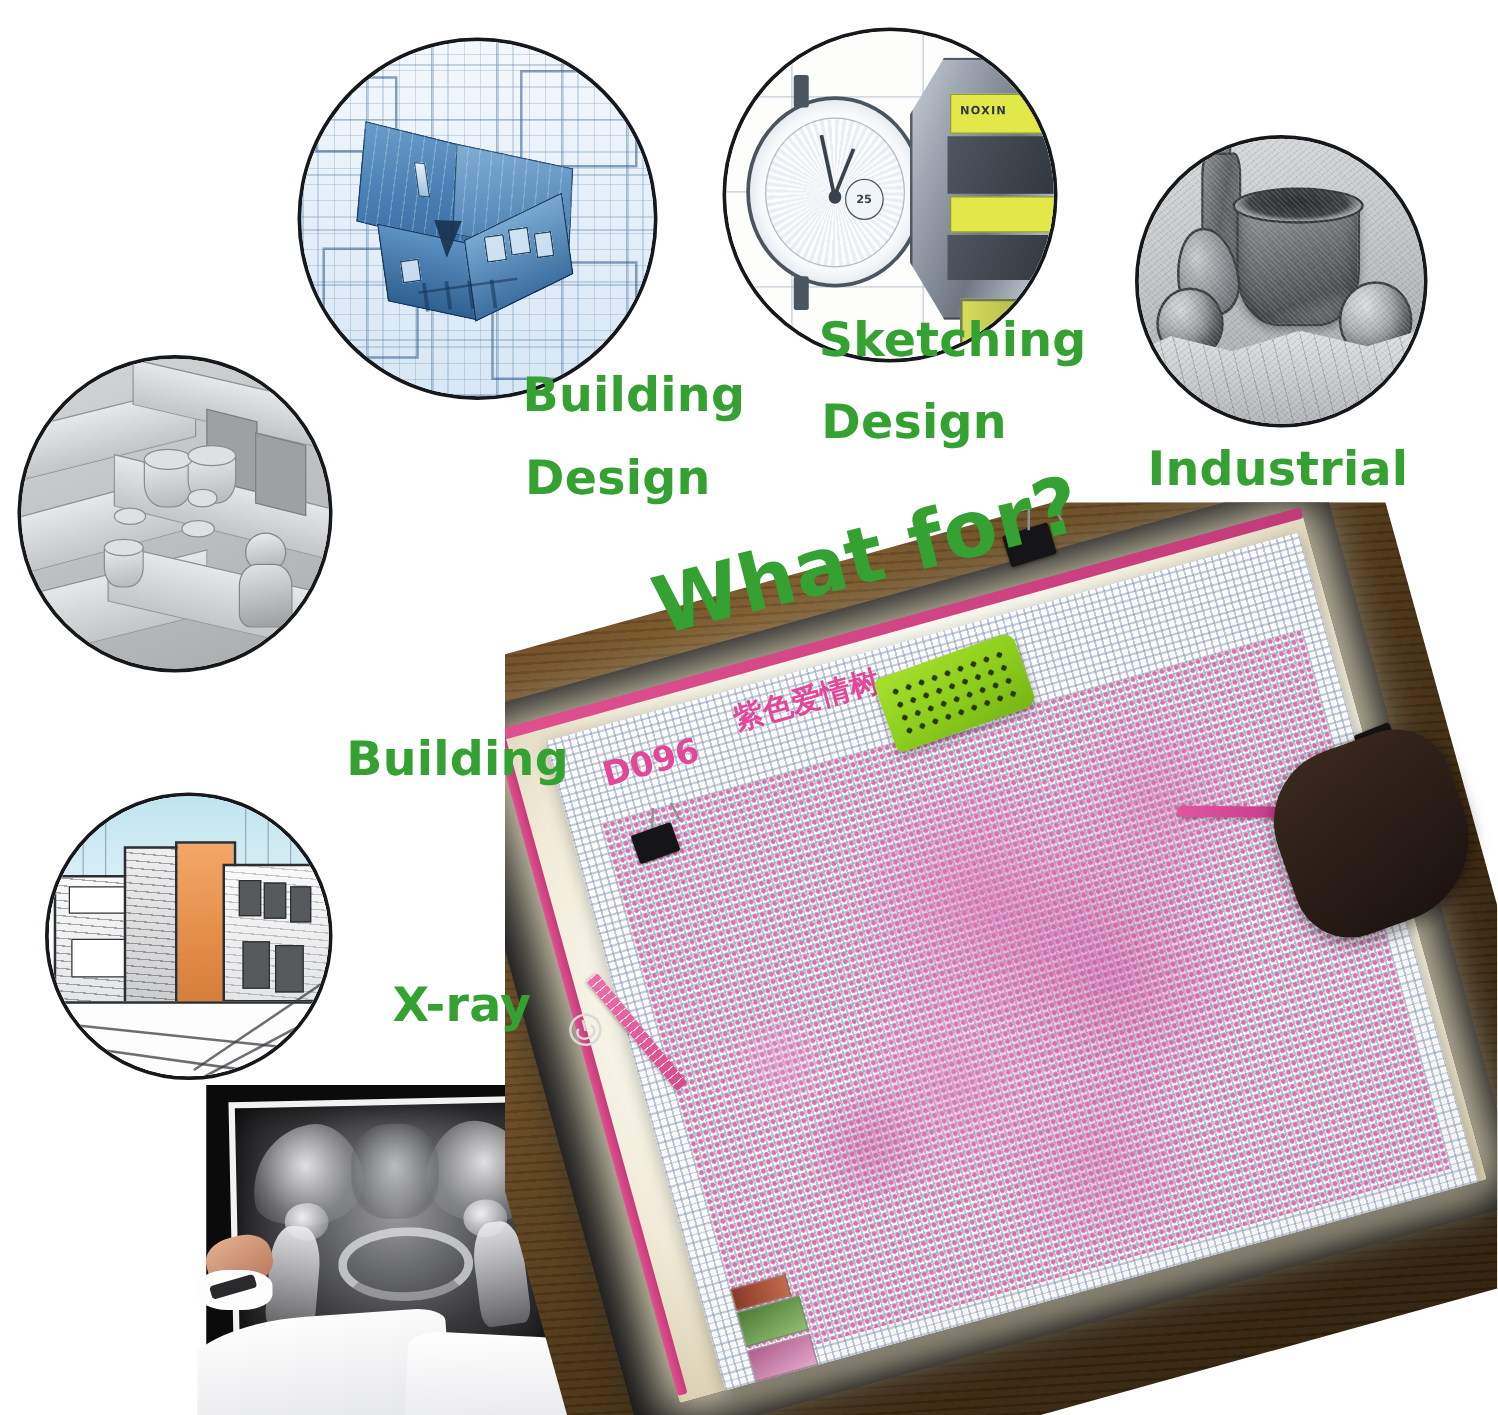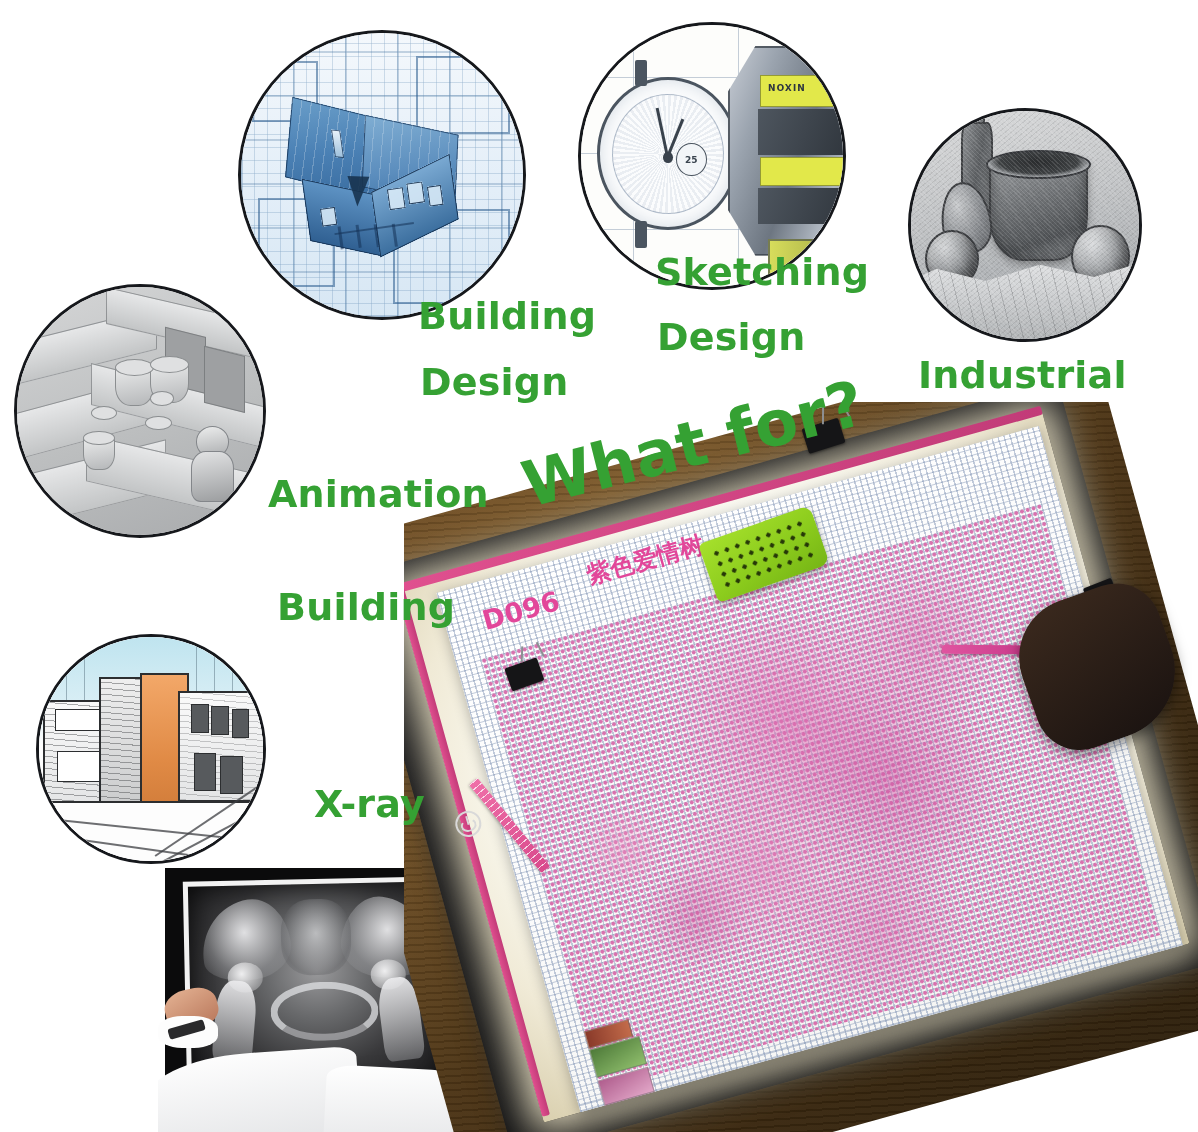--- a/index.html
+++ b/index.html
@@ -479,21 +479,20 @@
   </div>
 
   <div class="glabel" style="left:418px;top:297px;font-size:38px;">Building</div>
   <div class="glabel" style="left:420px;top:363px;font-size:38px;">Design</div>
 
   <div class="glabel" style="left:655px;top:253px;font-size:38px;">Sketching</div>
   <div class="glabel" style="left:657px;top:318px;font-size:38px;">Design</div>
 
   <div class="glabel" style="left:918px;top:356px;font-size:38px;">Industrial</div>
 
-  <div class="glabel" style="left:268px;top:475px;font-size:38px;">Animation</div>
 
   <div class="glabel" style="left:277px;top:588px;font-size:38px;">Building</div>
 
   <div class="glabel" style="left:314px;top:785px;font-size:38px;">X-ray</div>
 
   <div class="glabel" style="left:524px;top:455px;font-size:63px;
        transform:rotate(-14deg);transform-origin:left center;">What for?</div>
 
 </div>
 

